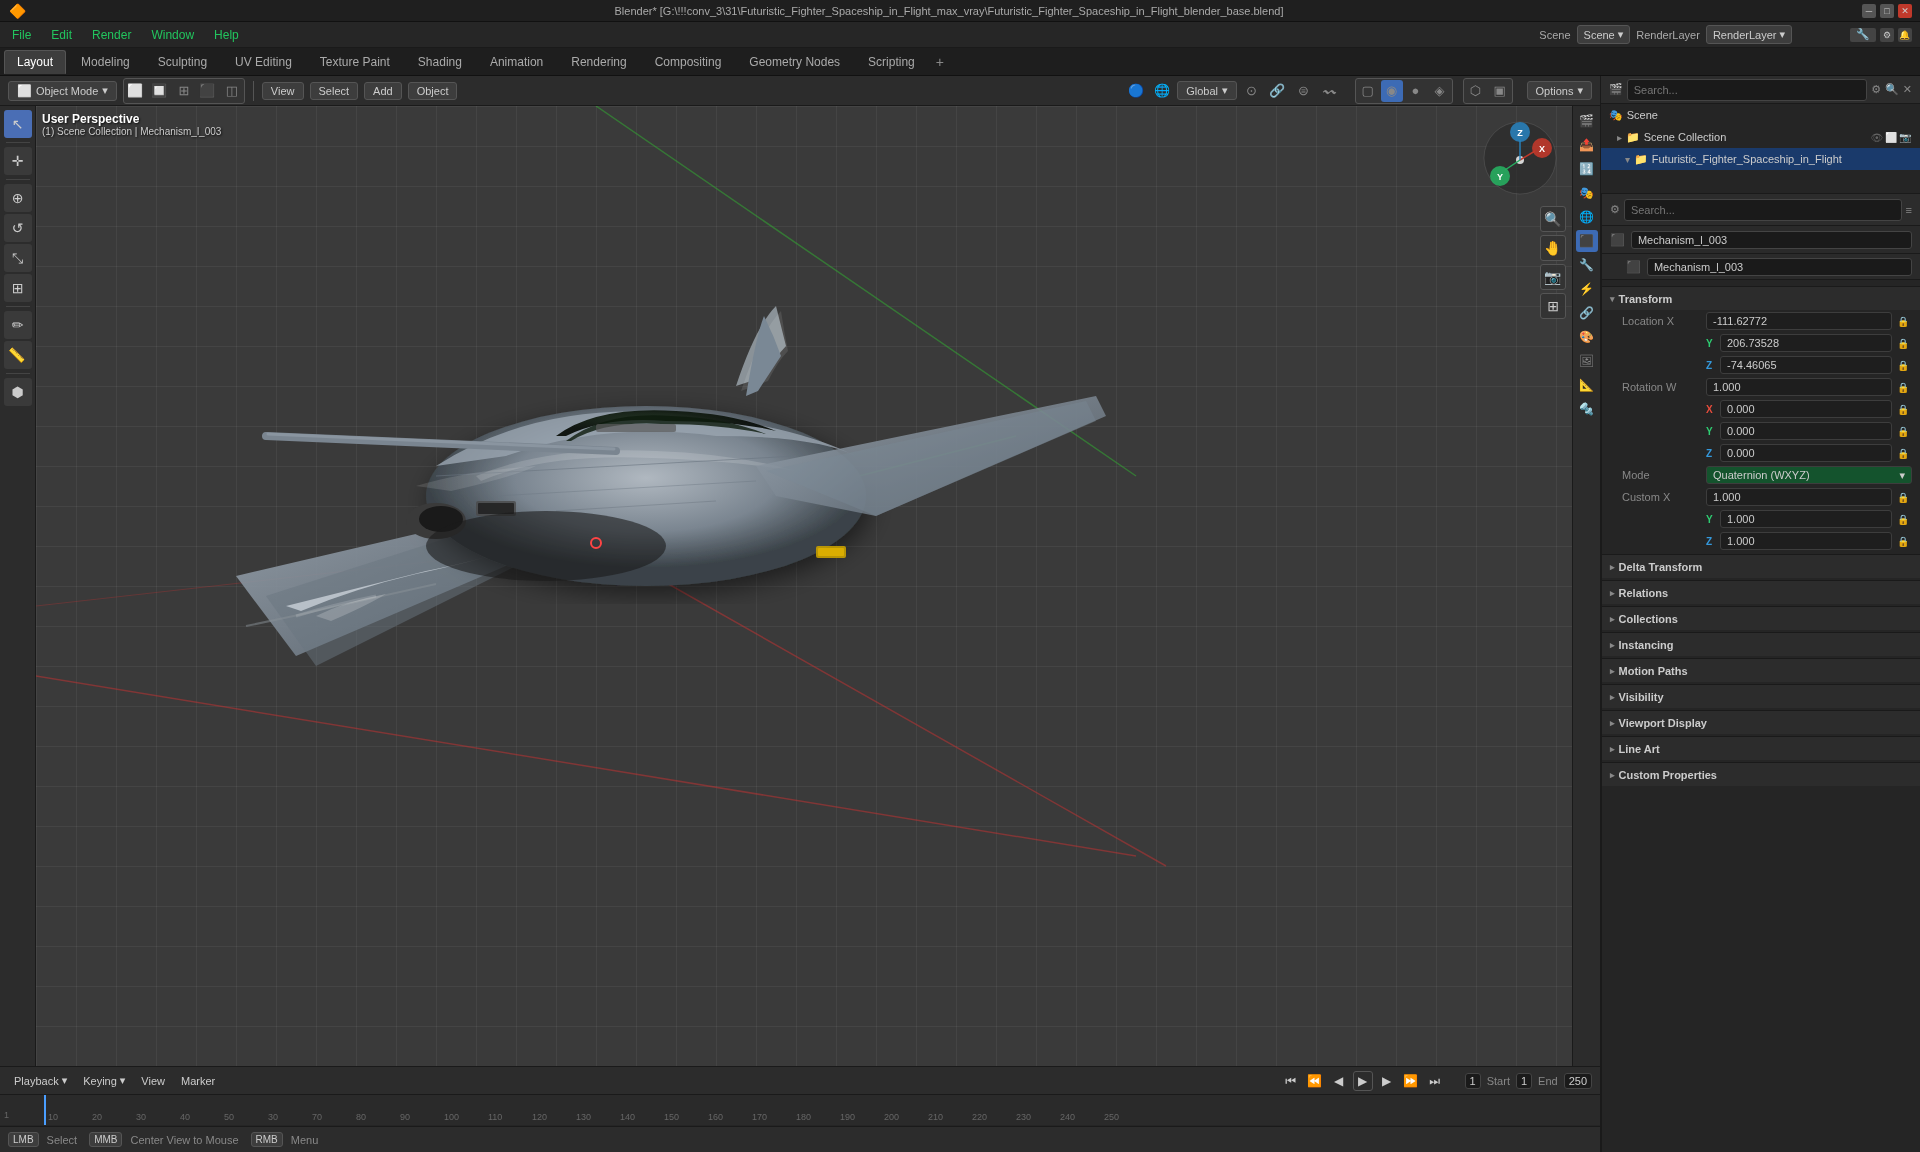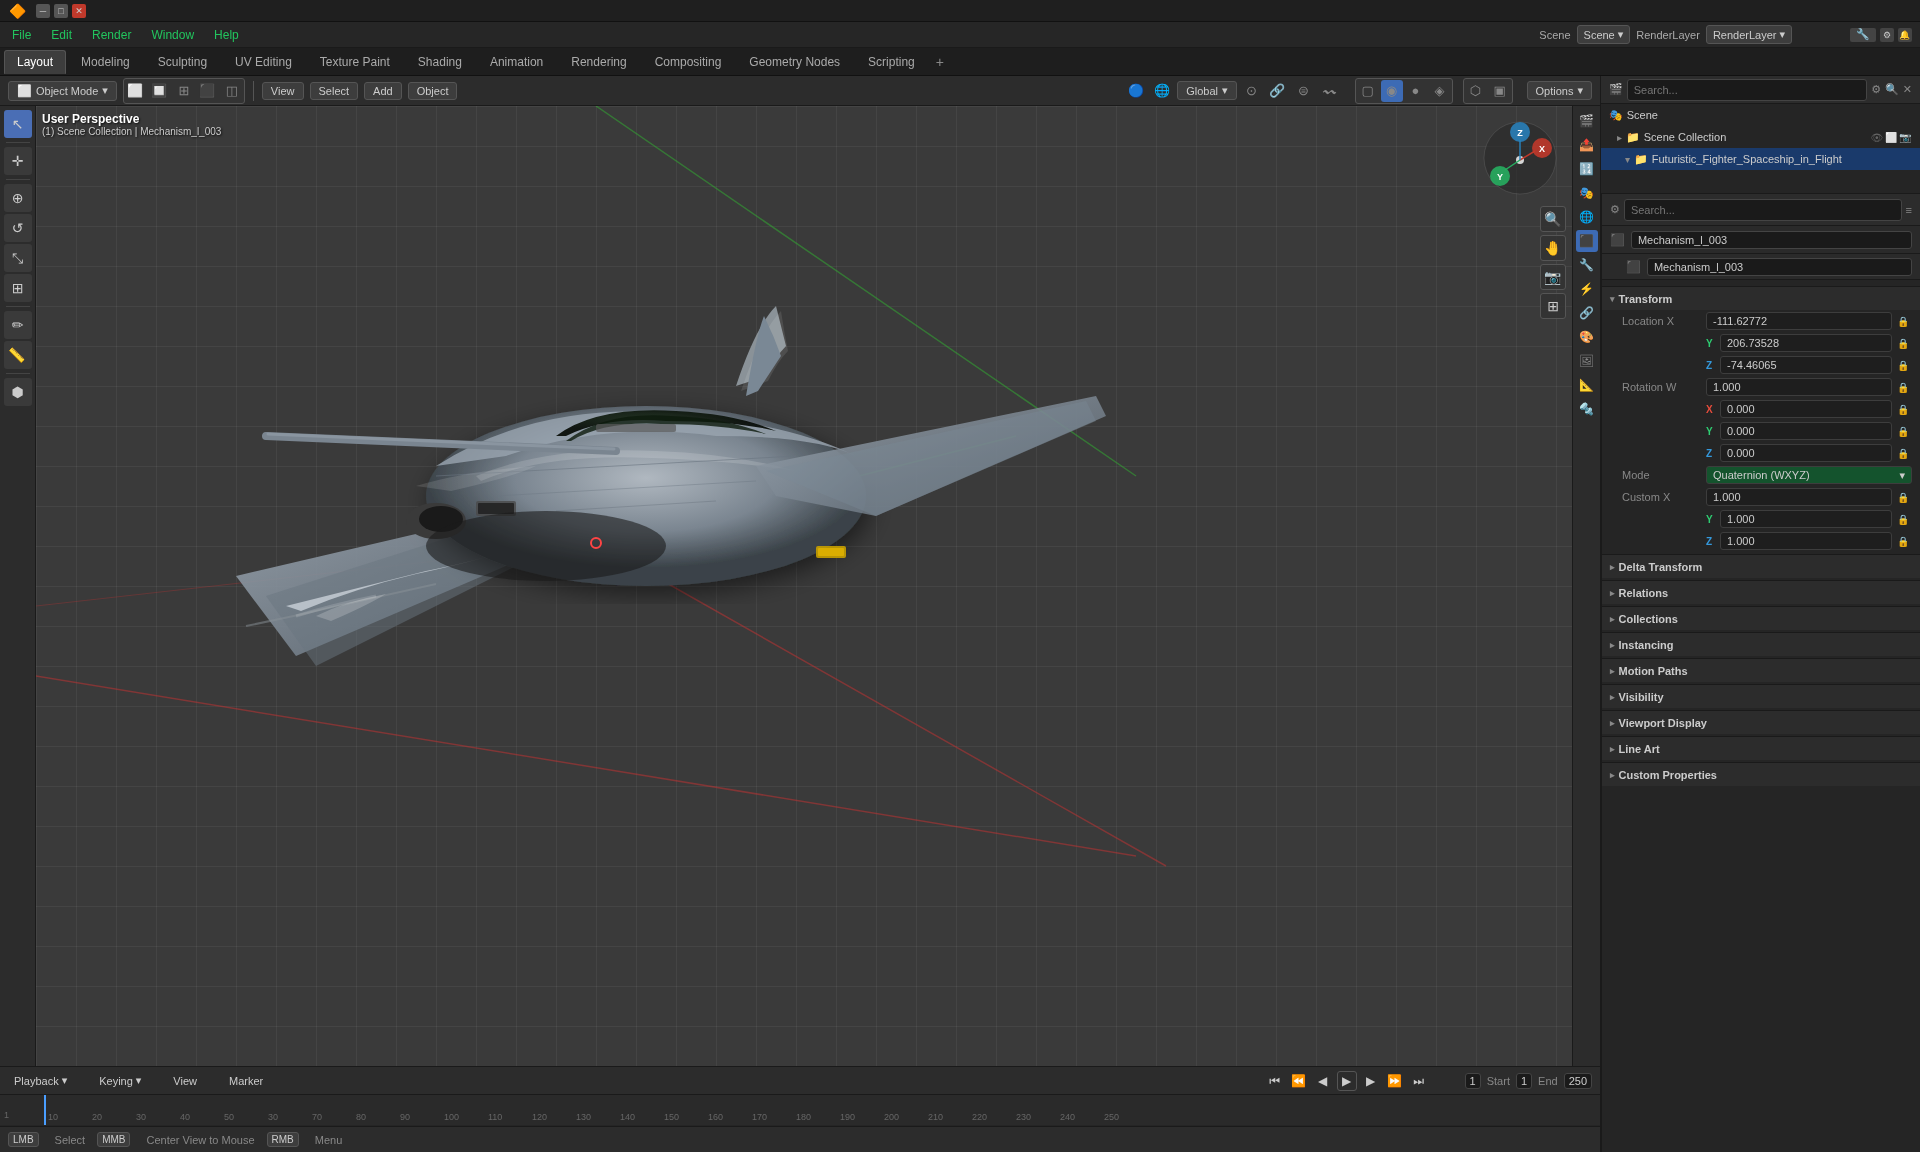--- a/index.html
+++ b/index.html
@@ -354,21 +354,21 @@
       border-top: 1px solid #1a1a1a;
       display: flex;
       flex-direction: column;
     }
     #timeline-header {
       height: 28px;
       background: #2c2c2c;
       display: flex;
       align-items: center;
       padding: 0 8px;
-      gap: 20px;
+      gap: 4px;
       border-bottom: 1px solid #1a1a1a;
     }
     .timeline-ctrl {
       padding: 2px 6px;
       font-size: 11px;
       color: #ccc;
       cursor: pointer;
       display: flex;
       align-items: center;
       gap: 3px;
@@ -434,21 +434,21 @@
       display: flex;
       align-items: center;
       padding: 0 8px;
       gap: 12px;
       border-top: 1px solid #1a1a1a;
       font-size: 11px;
     }
     .status-item {
       display: flex;
       align-items: center;
-      gap: 16px;
+      gap: 8px;
       color: #888;
     }
     .status-key {
       background: #3d3d3d;
       border: 1px solid #555;
       border-radius: 3px;
       padding: 1px 4px;
       font-size: 10px;
       color: #ccc;
     }
@@ -598,20 +598,21 @@
       height: 80px;
     }
   </style>
 </head>
 <body>
 
 <div id="app">
 
   <div id="title-bar">
     <span id="blender-icon">🔶</span>
+    <span class="title-text">Blender* [G:\!!!conv_3\31\Futuristic_Fighter_Spaceship_in_Flight_max_vray\Futuristic_Fighter_Spaceship_in_Flight_blender_base.blend]</span>
     <div class="win-controls">
       <div class="win-btn min">─</div>
       <div class="win-btn max">□</div>
       <div class="win-btn close">✕</div>
     </div>
   </div>
 
   <div id="menu-bar">
     <div class="menu-item">File</div>
     <div class="menu-item">Edit</div>

